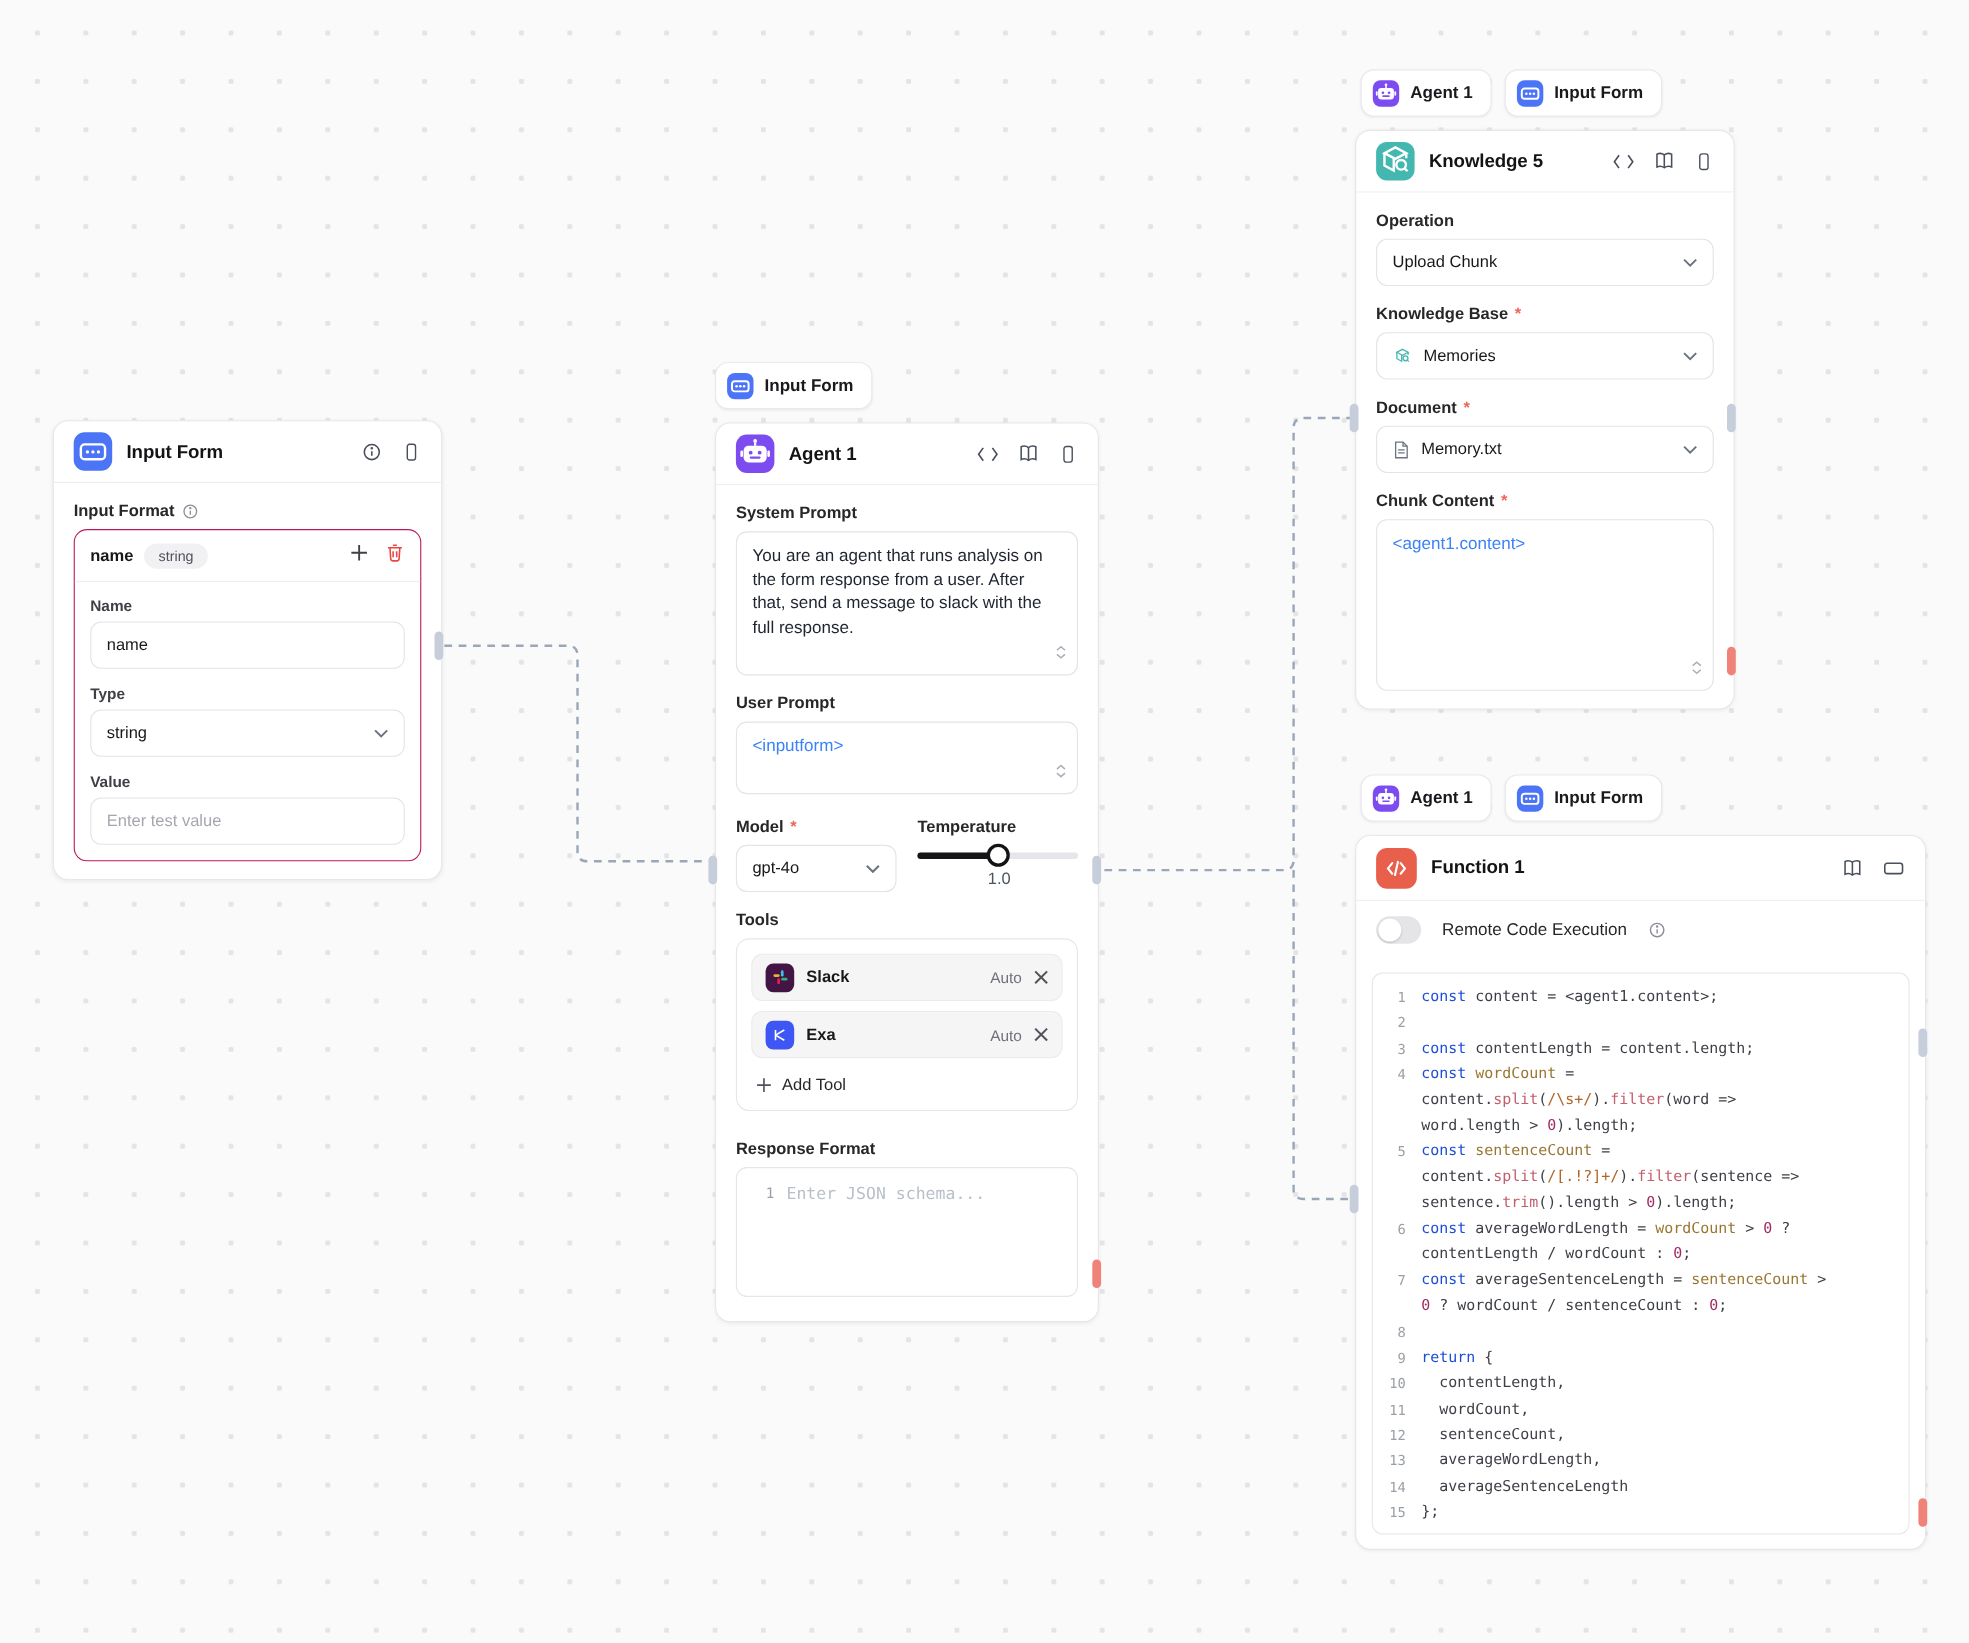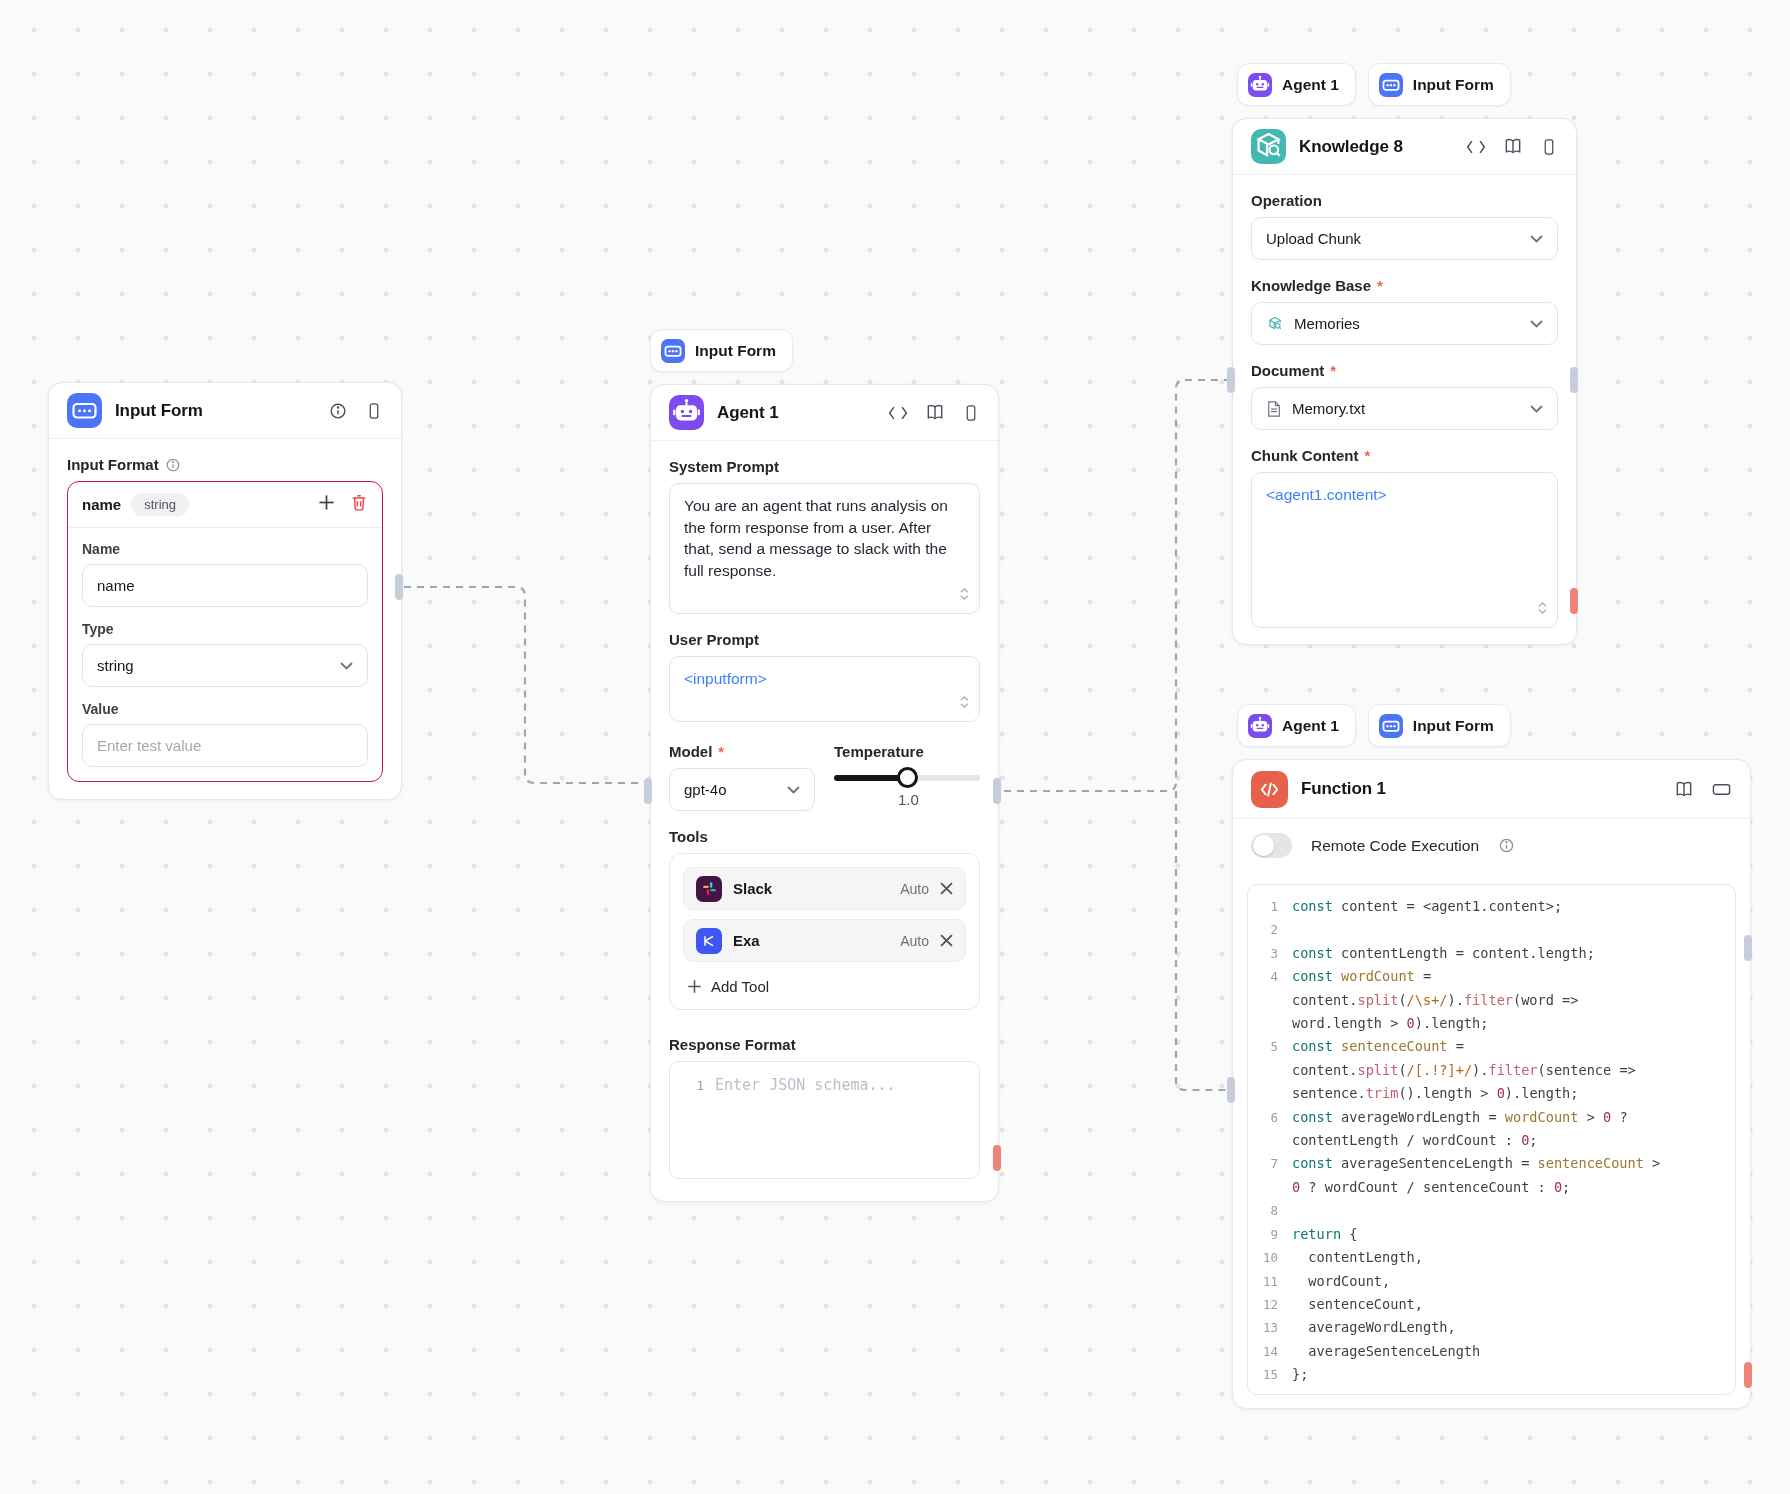--- a/index.html
+++ b/index.html
@@ -84,21 +84,21 @@
   .toggle{position:relative;width:41px;height:25px;border-radius:13px;background:#e5e5e8;flex:none;cursor:pointer;}
   .toggle .tknob{position:absolute;left:2px;top:2px;width:21px;height:21px;border-radius:50%;
     background:#fff;box-shadow:0 1px 2px rgba(0,0,0,.18);}
   .toggle-lbl{font-size:15.5px;font-weight:500;color:#27272a;}
 
   
   .fn-code{margin:26px 14px 0;height:511px;box-sizing:border-box;padding:10px 0;overflow:hidden;}
   .code-row{display:flex;min-height:23.4px;line-height:23.4px;white-space:pre;}
   .code-gutter{flex:0 0 30px;text-align:right;color:#9aa0a6;font-size:12.5px;}
   .code-text{margin-left:14px;font-size:13.6px;}
-  .tok-k{color:#0f766e;} .tok-d{color:#3c3f45;} .tok-m{color:#c35f6d;}
+  .tok-k{color:#1d4ed8;} .tok-d{color:#3c3f45;} .tok-m{color:#c35f6d;}
   .tok-r{color:#b26422;} .tok-n2{color:#a02c63;} .tok-v{color:#9a7633;}
 
   .handle{position:absolute;width:8px;height:26px;border-radius:4px;background:#c6cedb;}
   .handle.red{background:#f08379;}
 </style>
 </head>
 <body>
 
 <div class="canvas">
 
@@ -364,21 +364,21 @@
     <div class="nhead">
       <span class="nicon" style="background:#44b8b0;">
         <svg width="35" height="35" viewBox="0 0 24 24" fill="none" stroke="#fff" stroke-width="1.5">
             <path d="M12 3.4 L18.8 7 L12 10.6 L5.2 7 Z"></path>
             <path d="M5.2 7 V14.8 L11 17.9 V10.4"></path>
             <path d="M18.8 7 V10.2"></path>
             <circle cx="15.6" cy="14.3" r="3"></circle>
             <line x1="17.8" y1="16.5" x2="19.6" y2="18.3"></line>
           </svg>
       </span>
-      <span class="ntitle">Knowledge 8</span>
+      <span class="ntitle">Knowledge 5</span>
       <span class="hicons">
         <span>
             <svg width="20" height="16" viewBox="0 0 24 18" fill="none" stroke="currentColor" stroke-width="1.8">
               <path d="M7 2 L2 9 L7 16"></path>
               <path d="M17 2 L22 9 L17 16"></path>
             </svg>
           </span>
         <span>
             <svg width="20" height="19" viewBox="0 0 24 22" fill="none" stroke="currentColor" stroke-width="1.7">
               <path d="M12 4.2 C9.8 2.5 6.3 2.3 4 3.3 V17.3 C6.3 16.3 9.8 16.5 12 18.2 C14.2 16.5 17.7 16.3 20 17.3 V3.3 C17.7 2.3 14.2 2.5 12 4.2 Z"></path>

